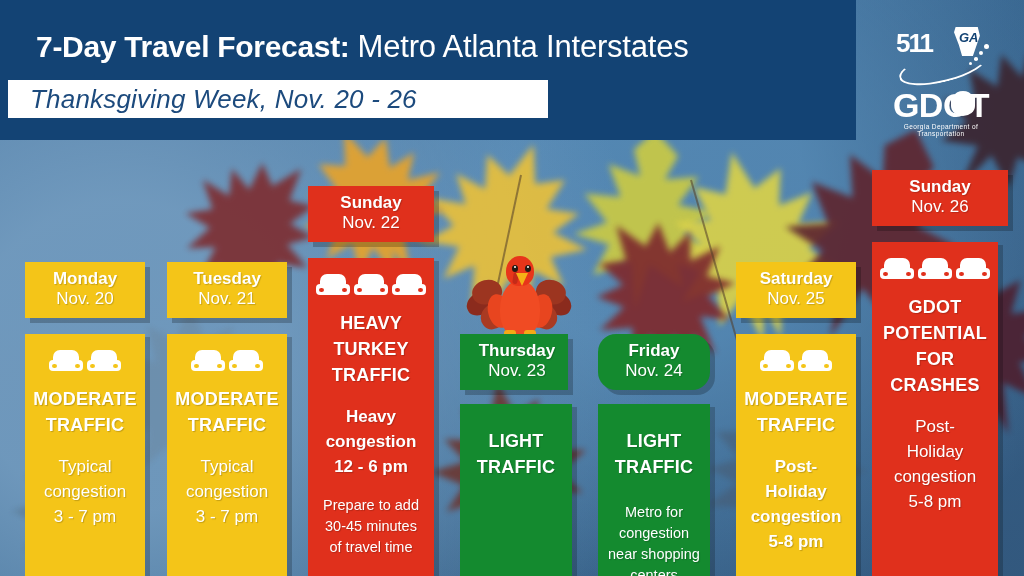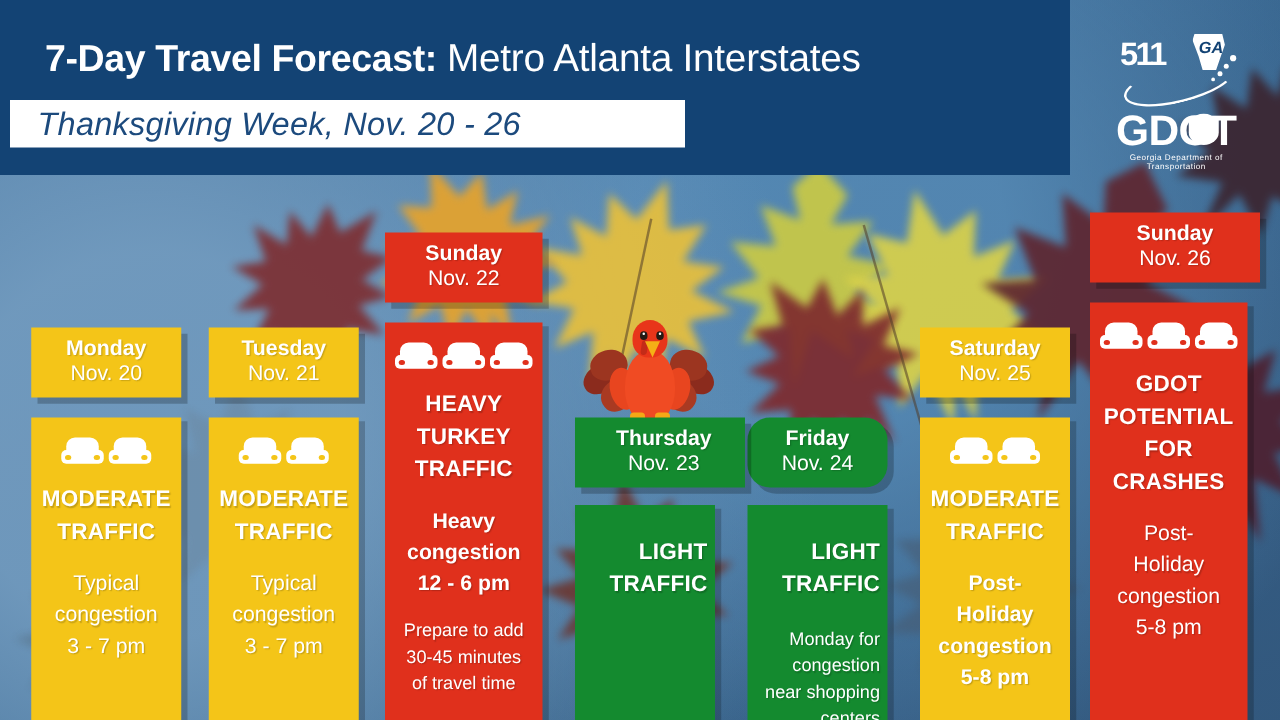--- a/index.html
+++ b/index.html
@@ -150,21 +150,21 @@
   .note{
     color:#fff;font-weight:400;font-size:14.5px;line-height:21px;margin-top:16px;
     text-shadow:1px 1px 1px rgba(0,0,0,.2);
   }
 
   .card.yellow-card .hdr{background:#f4c518;}
   .card.yellow-card .body{background:#f4c518;}
   .card.red-card .hdr{background:#e0301c;}
   .card.red-card .body{background:#e0301c;}
   .card.green-card .hdr{background:#148a2f;}
-  .card.green-card .body{background:#148a2f;text-align:right;}
+  .card.green-card .body{background:#148a2f;}
   .card.yellow-card .carglyph .eye{background:#f4c518;}
   .card.red-card .carglyph .eye{background:#e0301c;}
 
   
   .turkey{position:absolute;left:462px;top:254px;width:116px;height:92px;z-index:6;}
   .t-feather{position:absolute;border-radius:50% 50% 45% 45%;}
   .t-body{
     position:absolute;left:38px;top:26px;width:40px;height:58px;
     background:#f04b23;border-radius:50% 50% 45% 45%;
   }
@@ -402,21 +402,21 @@
     <span class="t-head"></span>
     <span class="t-snood"></span>
     <span class="t-beak"></span>
     <span class="t-eye l"></span>
     <span class="t-eye r"></span>
     <span class="t-foot" style="left:42px;"></span>
     <span class="t-foot" style="left:62px;"></span>
   </div>
 
   <div class="card green-card" style="left:460px;top:334px;width:112px;z-index:7;">
-    <div class="hdr" style="width:136px;padding-left:10px;">
+    <div class="hdr" style="width:108px;padding-left:10px;">
       <span class="dayname">Thursday</span>
       <span class="daydate">Nov. 23</span>
     </div>
     <div class="body" style="top:70px;width:112px;height:172px;padding-top:24px;">
       <div class="headline">
         <div>LIGHT</div>
         <div>TRAFFIC</div>
       </div>
     </div>
   </div>
@@ -442,21 +442,21 @@
     <div class="hdr" style="width:112px;border-radius:18px;">
       <span class="dayname">Friday</span>
       <span class="daydate">Nov. 24</span>
     </div>
     <div class="body" style="top:70px;width:112px;height:506px;padding-top:24px;">
       <div class="headline">
         <div>LIGHT</div>
         <div>TRAFFIC</div>
       </div>
       <div class="note" style="margin-top:22px;">
-        <div>Monday for</div>
+        <div>Metro for</div>
         <div>congestion</div>
         <div>near shopping</div>
         <div>centers</div>
       </div>
     </div>
   </div>
 
   <div class="card yellow-card" style="left:736px;top:262px;width:120px;">
     <div class="hdr" style="width:120px;">
       <span class="dayname">Saturday</span>

